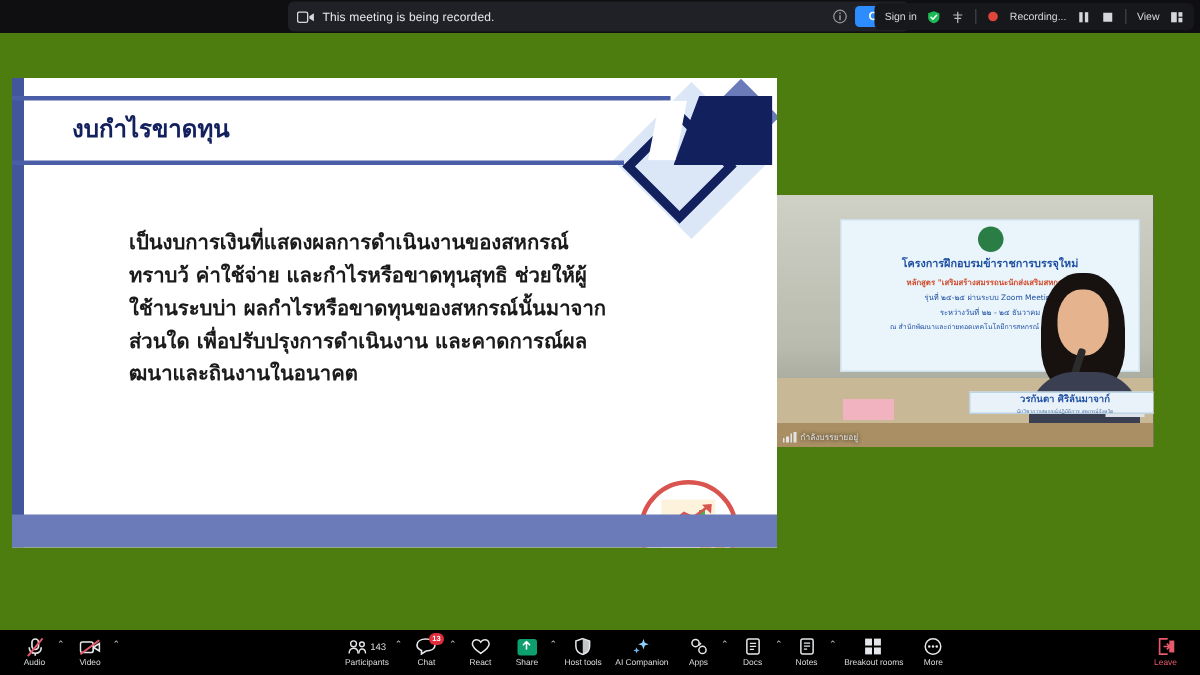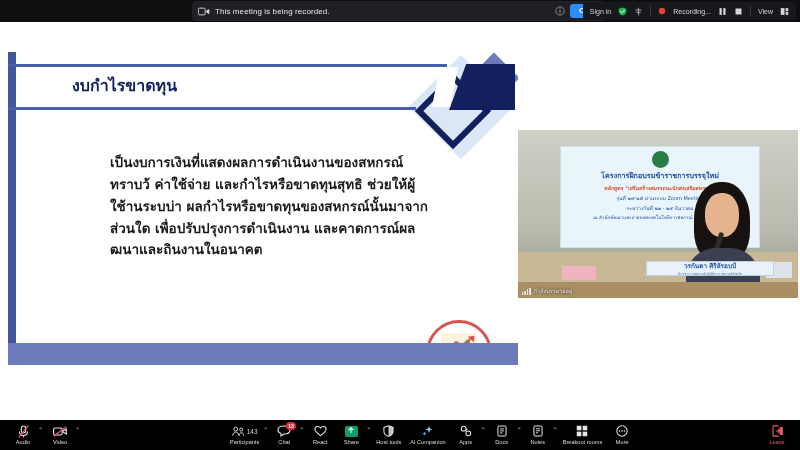--- a/index.html
+++ b/index.html
@@ -2,21 +2,21 @@
 <html><head>
 <meta charset="utf-8">
 <style>
   * { box-sizing: border-box; margin: 0; padding: 0; }
   html, body {
     width: 800px; height: 450px;
     background: #000;
     font-family: "Liberation Sans", "DejaVu Sans", sans-serif;
     overflow: hidden;
   }
-  #app { position: relative; width: 800px; height: 450px; background: #ffffff; }
+  #app { position: relative; width: 800px; height: 450px; background: #4d7c0f; }
 
   
   .topbar {
     position: absolute; top: 0; left: 0; width: 800px; height: 22px;
     background: #0f0f11;
   }
   .rec-banner {
     position: absolute; left: 192px; top: 1px; width: 414px; height: 20px;
     background: #1f2127; border-radius: 4px;
     display: flex; align-items: center; padding: 0 6px; gap: 5px;
@@ -66,63 +66,63 @@
     position: absolute; right: 3px; top: 0; width: 66px; height: 46px;
     background: #12205e;
     clip-path: polygon(26% 0, 100% 0, 100% 100%, 0 100%);
   }
   .title-chev2 {
     position: absolute; right: 60px; top: 3px; width: 26px; height: 40px;
     background: #ffffff;
     clip-path: polygon(30% 0, 100% 0, 70% 100%, 0 100%);
   }
   .slide-title {
-    position: absolute; left: 64px; top: 9px;
+    position: absolute; left: 40px; top: 9px;
     font-size: 16px; color: #12205e; font-weight: bold;
     font-family: Liberation Mono, monospace;
   }
   .deco-sq {
     position: absolute; right: 20px; top: 18px; width: 74px; height: 74px;
     background: #dbe7f7; transform: rotate(45deg);
   }
   .deco-sq2 {
     position: absolute; right: 6px; top: 8px; width: 36px; height: 36px;
     background: #6b7ab8; transform: rotate(45deg);
   }
   .deco-diamond {
     position: absolute; right: 38px; top: 32px; width: 54px; height: 54px;
     border: 6px solid #12205e; transform: rotate(45deg); background: transparent;
   }
   .slide-body {
     position: absolute; left: 78px; top: 100px; width: 360px;
     font-family: "DejaVu Sans", sans-serif;
     font-size: 13.5px; line-height: 1.62; color: #1b1b1b; font-weight: bold;
   }
-  .slide-body div { white-space: nowrap; margin-left: 24px; }
+  .slide-body div { white-space: nowrap; }
 
   
   .chart-badge {
     position: absolute; left: 418px; top: 268px; width: 66px; height: 66px;
     border-radius: 50%; border: 3px solid #d9534f; background: #fff;
     display: flex; align-items: center; justify-content: center;
   }
   .chart-badge .inner { position: relative; width: 44px; height: 40px; }
   .cb-paper { position: absolute; left: 4px; top: 0; width: 36px; height: 36px; background: #fdf3dc; }
   .cb-bar { position: absolute; bottom: 14px; width: 4px; }
   .cb-lines { position: absolute; left: 8px; bottom: 5px; width: 26px; }
   .cb-lines i { display: block; height: 1.5px; background: #3a6ea5; margin-bottom: 1.6px; }
   .cb-coin {
     position: absolute; right: -2px; bottom: -1px; width: 16px; height: 16px;
     border-radius: 50%; background: #f5a623; border: 1.5px solid #e09010;
     color: #fff; font-size: 9px; font-weight: bold; text-align: center; line-height: 13px;
   }
 
   
   .video-tile {
-    position: absolute; left: 518px; top: 130px; width: 280px; height: 168px;
+    position: absolute; left: 518px; top: 130px; width: 251px; height: 168px;
     background: #1b1b1b; overflow: hidden;
   }
   .v-wall { position: absolute; inset: 0; background: linear-gradient(#cfd0c6, #b9bbae 60%, #8f9184); }
   .v-banner {
     position: absolute; left: 42px; top: 16px; width: 200px; height: 102px;
     background: #eaf4fb; border: 1px solid #cfe0ec; text-align: center;
     padding-top: 4px;
   }
   .v-logo { width: 17px; height: 17px; border-radius: 50%; background: #2b7d46; margin: 0 auto 2px; }
   .v-l1 { color: #1e4fa3; font-size: 7.2px; font-weight: bold; font-family: "DejaVu Sans", sans-serif; }
@@ -296,21 +296,21 @@
       <div class="v-face"></div>
       <div class="v-mic"></div>
       <div class="v-body"></div>
     </div>
 
     <div class="v-deskfront"></div>
     <div class="v-papers"></div>
     <div class="v-cups"></div>
 
     <div class="v-plate">
-      <div class="pn">วรกันตา ศิริลัรอบป์</div>
+      <div class="pn">วรกันตา ศิริลันมาจาก์</div>
       <div class="pt">นักวิชาการสหกรณ์ปฏิบัติการ สหกรณ์จังหวัด</div>
     </div>
 
     <div class="v-status">
       <span class="bars">
         <i style="height:2.5px"></i>
           <i style="height:4px"></i>
           <i style="height:5.5px"></i>
           <i style="height:7px"></i>
       </span>

